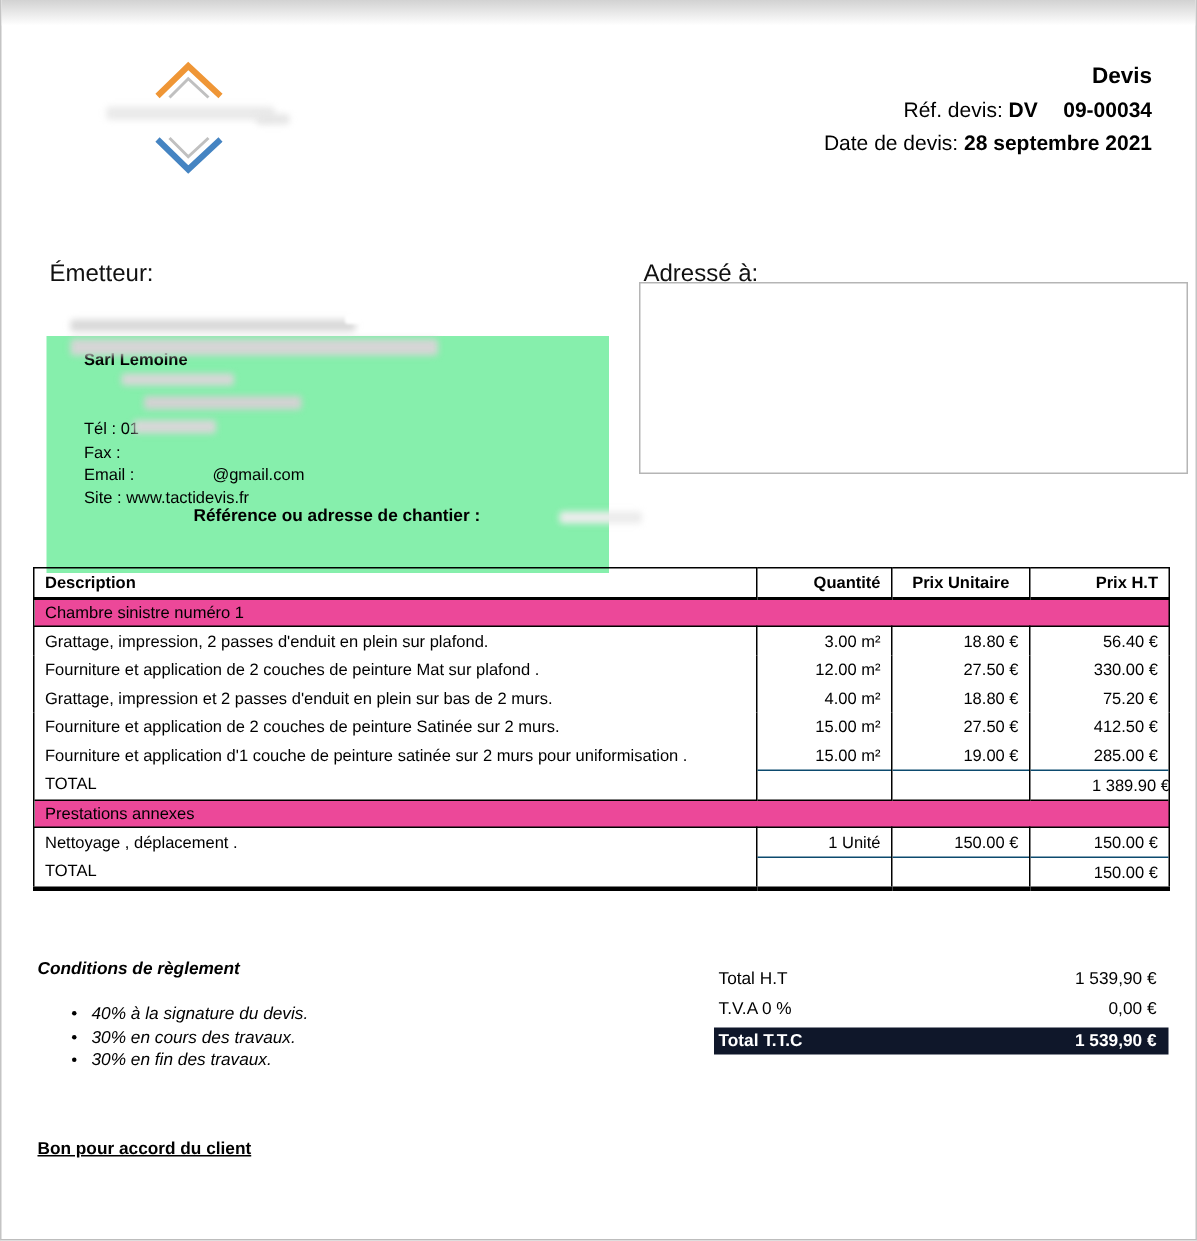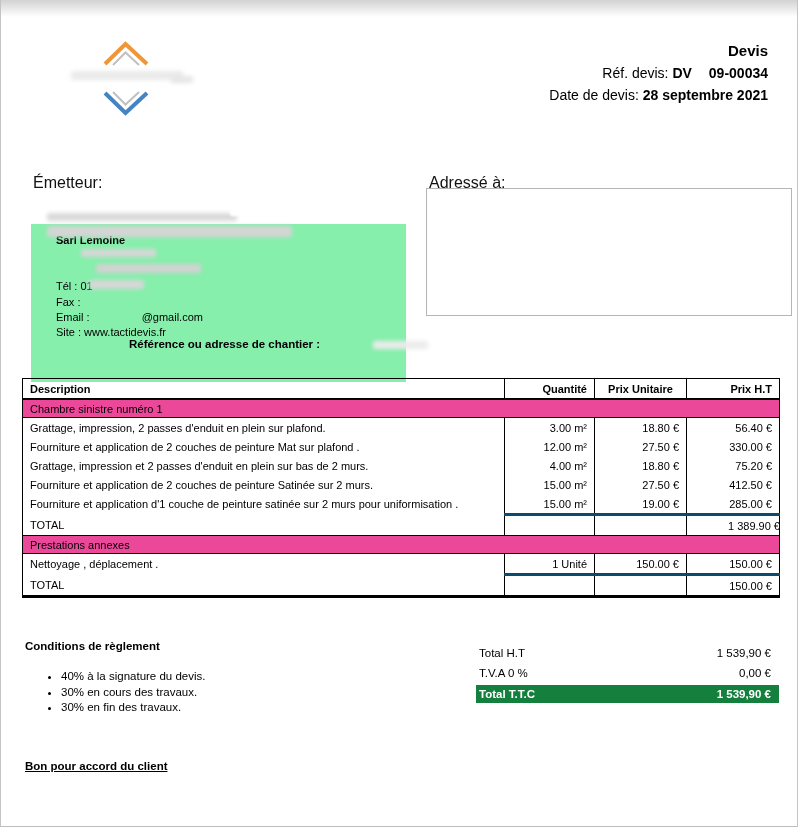--- a/index.html
+++ b/index.html
@@ -41,25 +41,25 @@
   .quote-table th, .quote-table td { white-space:nowrap; overflow:hidden; }
   .qt-head th { border:1px solid #000; border-bottom:2px solid #000;
     height:17px; padding:1px 7px; font-size:11px; }
   th.a-left { text-align:left; } th.a-right { text-align:right; } th.a-center { text-align:center; }
   .section-row td { background:#ec4899; border:1px solid #000; height:15px;
     padding:1px 7px; text-align:left; }
   .item-row td, .total-row td { height:19px; padding:0 7px; }
   .c0 { text-align:left; border-left:1px solid #000; }
   .c1, .c2, .c3 { text-align:right; border-left:1px solid #000; }
   .c3 { border-right:1px solid #000; }
-  .total-row .c1, .total-row .c2, .total-row .c3 { border-top:3px solid #0c4a6e;padding-left:41px; }
+  .total-row .c1, .total-row .c2, .total-row .c3 { border-top:1px solid #0c4a6e;padding-left:41px; }
   .table-end td { border-bottom:3px solid #000; }
 
   
-  .payment-terms { position:absolute; left:24px; top:640px; width:360px; font-size:11.5px; }
+  .payment-terms { position:absolute; left:24px; top:640px; width:360px; font-size:11.5px;font-style:italic; }
   .pt-title { font-weight:bold; }
   .payment-terms ul { margin:17px 0 0 20px; padding-left:16px; line-height:15.5px; }
   .signature-line { position:absolute; left:24px; top:760px; font-size:11.5px; font-weight:bold;text-decoration:underline; }
 
   
   .totals { position:absolute; left:475px; top:643px; width:303px; font-size:11.5px; }
   .totals-row { display:flex; justify-content:space-between; padding:2px 8px 2px 3px; height:16px;align-items:center; }
   .totals-grand { display:flex; justify-content:space-between; padding:3px 8px 3px 3px;
     margin-top:2px; font-weight:bold; }
 </style>
@@ -194,19 +194,19 @@
 
 <div class="totals">
   <div class="totals-row">
     <span>Total H.T</span>
     <span>1 539,90 €</span>
   </div>
   <div class="totals-row">
     <span>T.V.A 0 %</span>
     <span>0,00 €</span>
   </div>
-  <div class="totals-grand" style="background:#15803d; color:#fff;">
+  <div class="totals-grand" style="background:#0f172a; color:#fff;">
     <span>Total T.T.C</span>
     <span>1 539,90 €</span>
   </div>
 </div>
 
 <div class="signature-line">Bon pour accord du client</div>
 
 </body></html>

